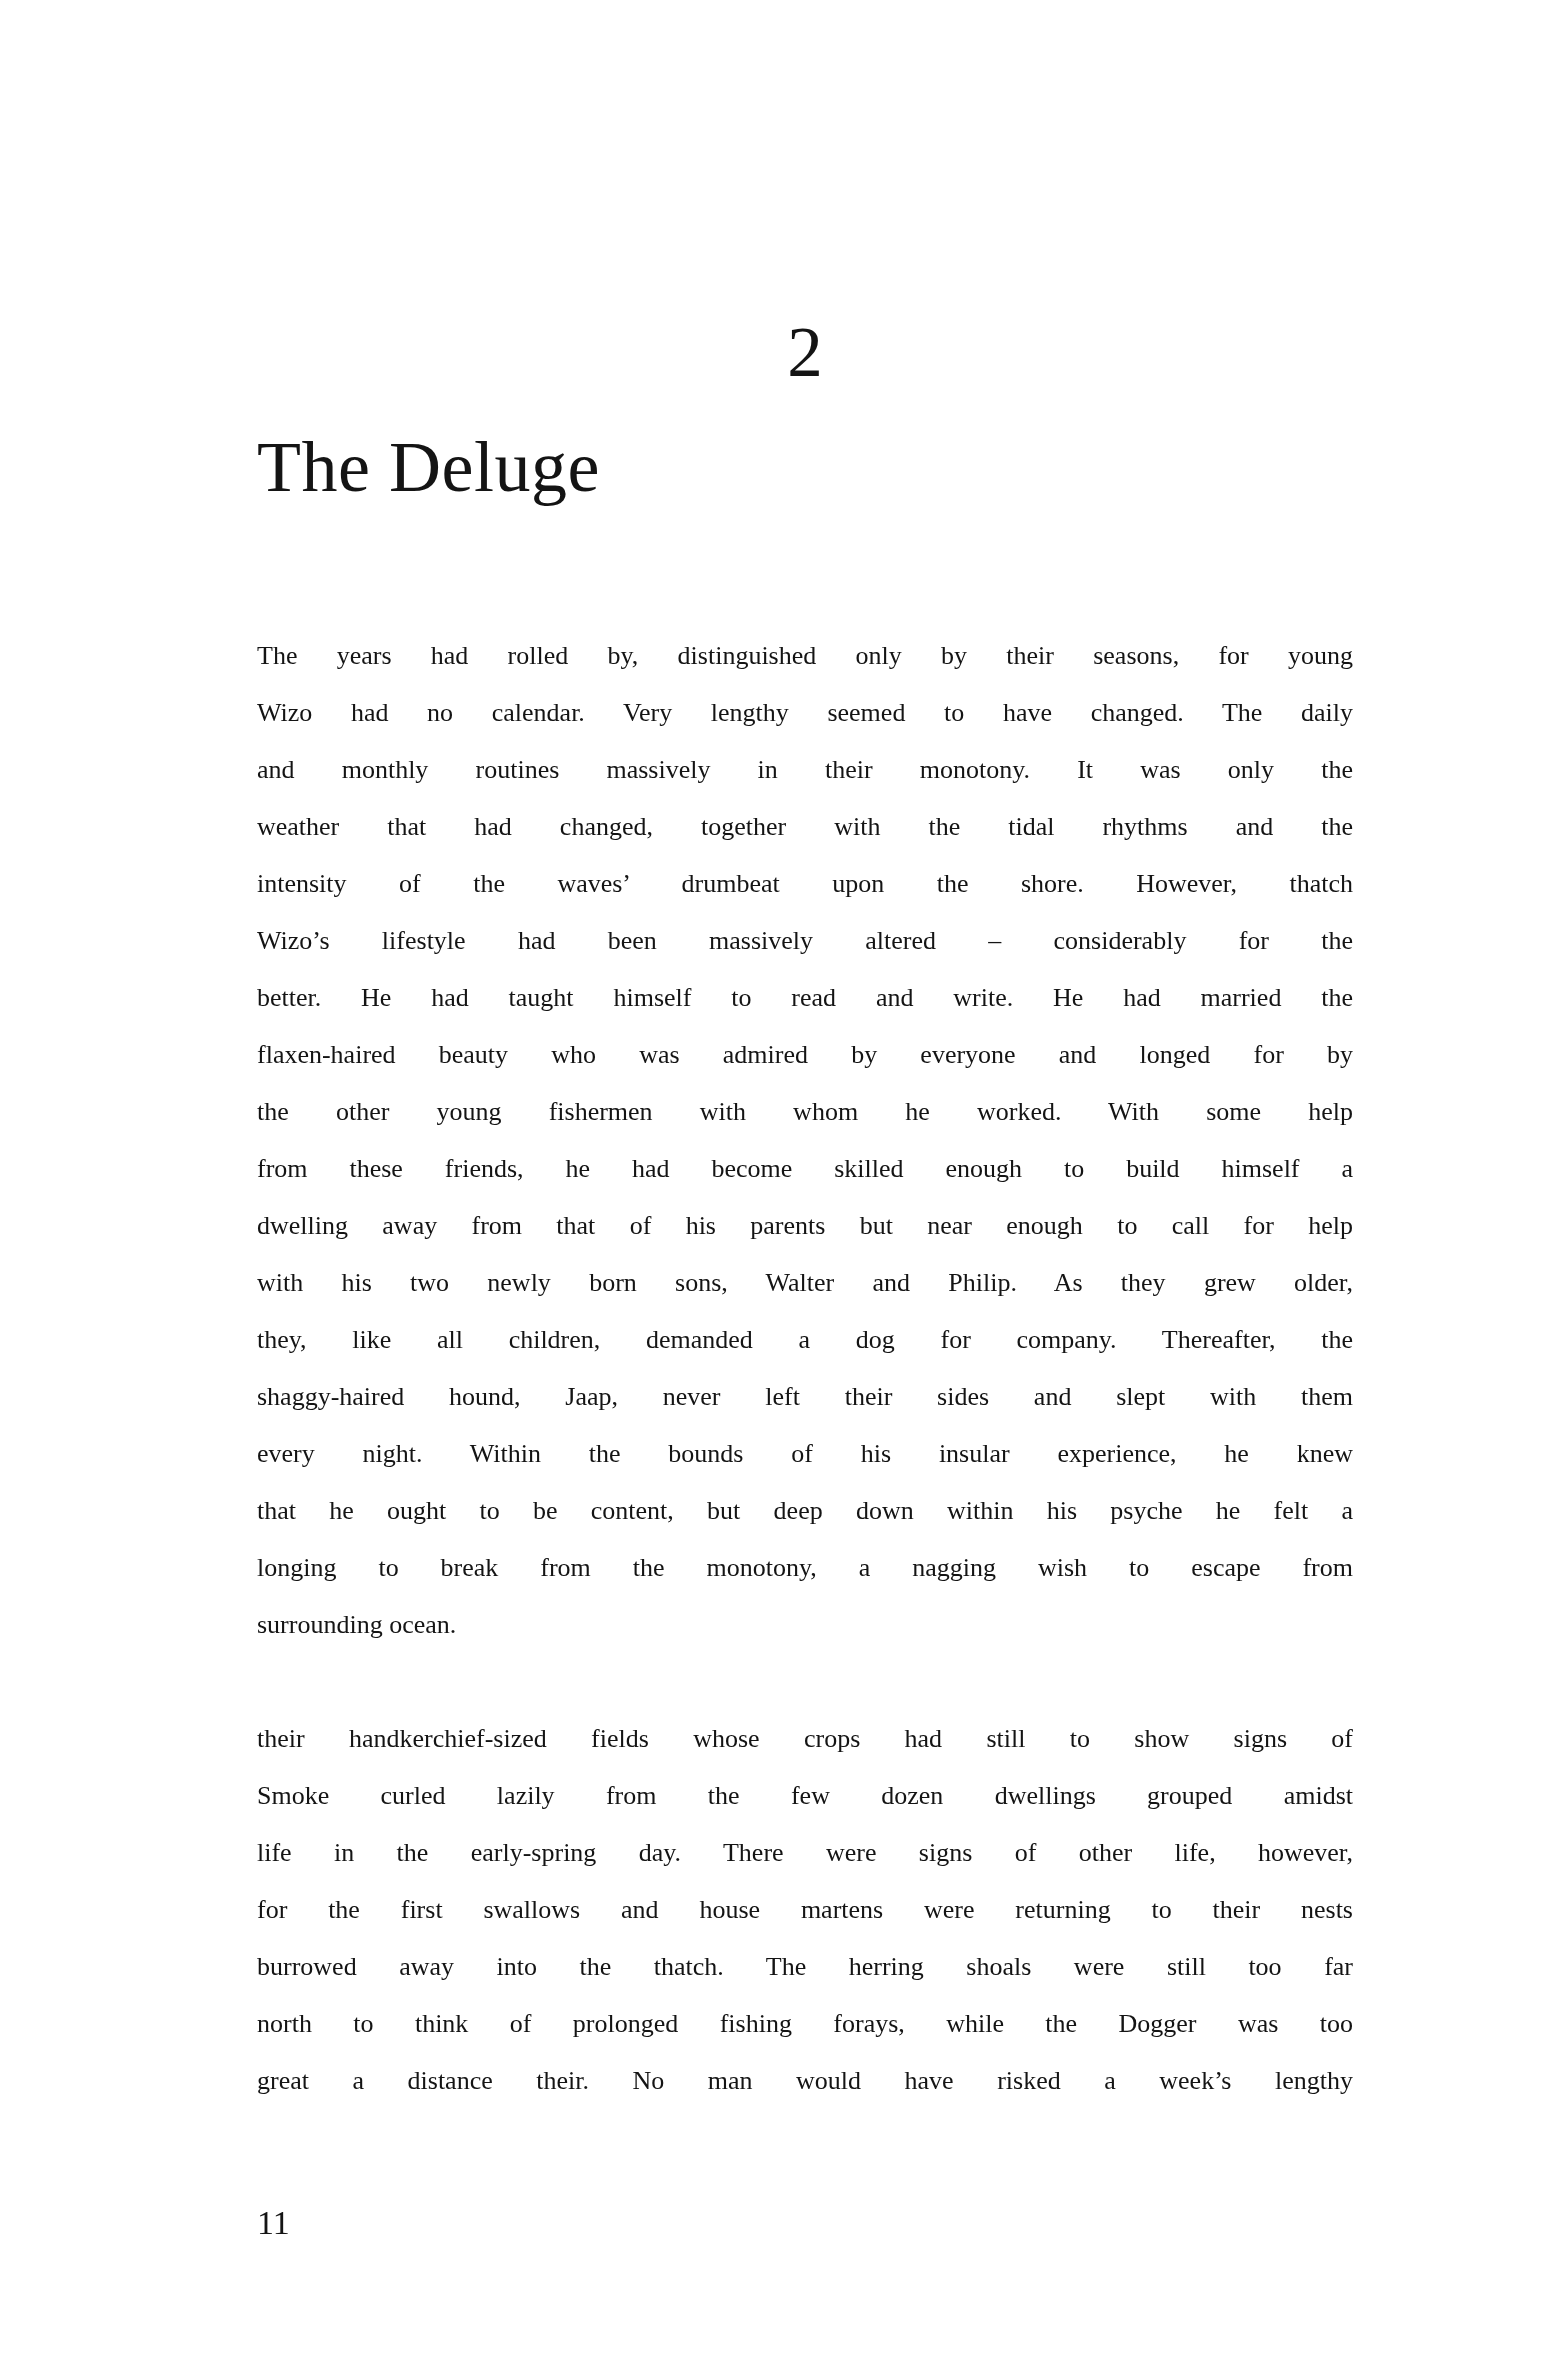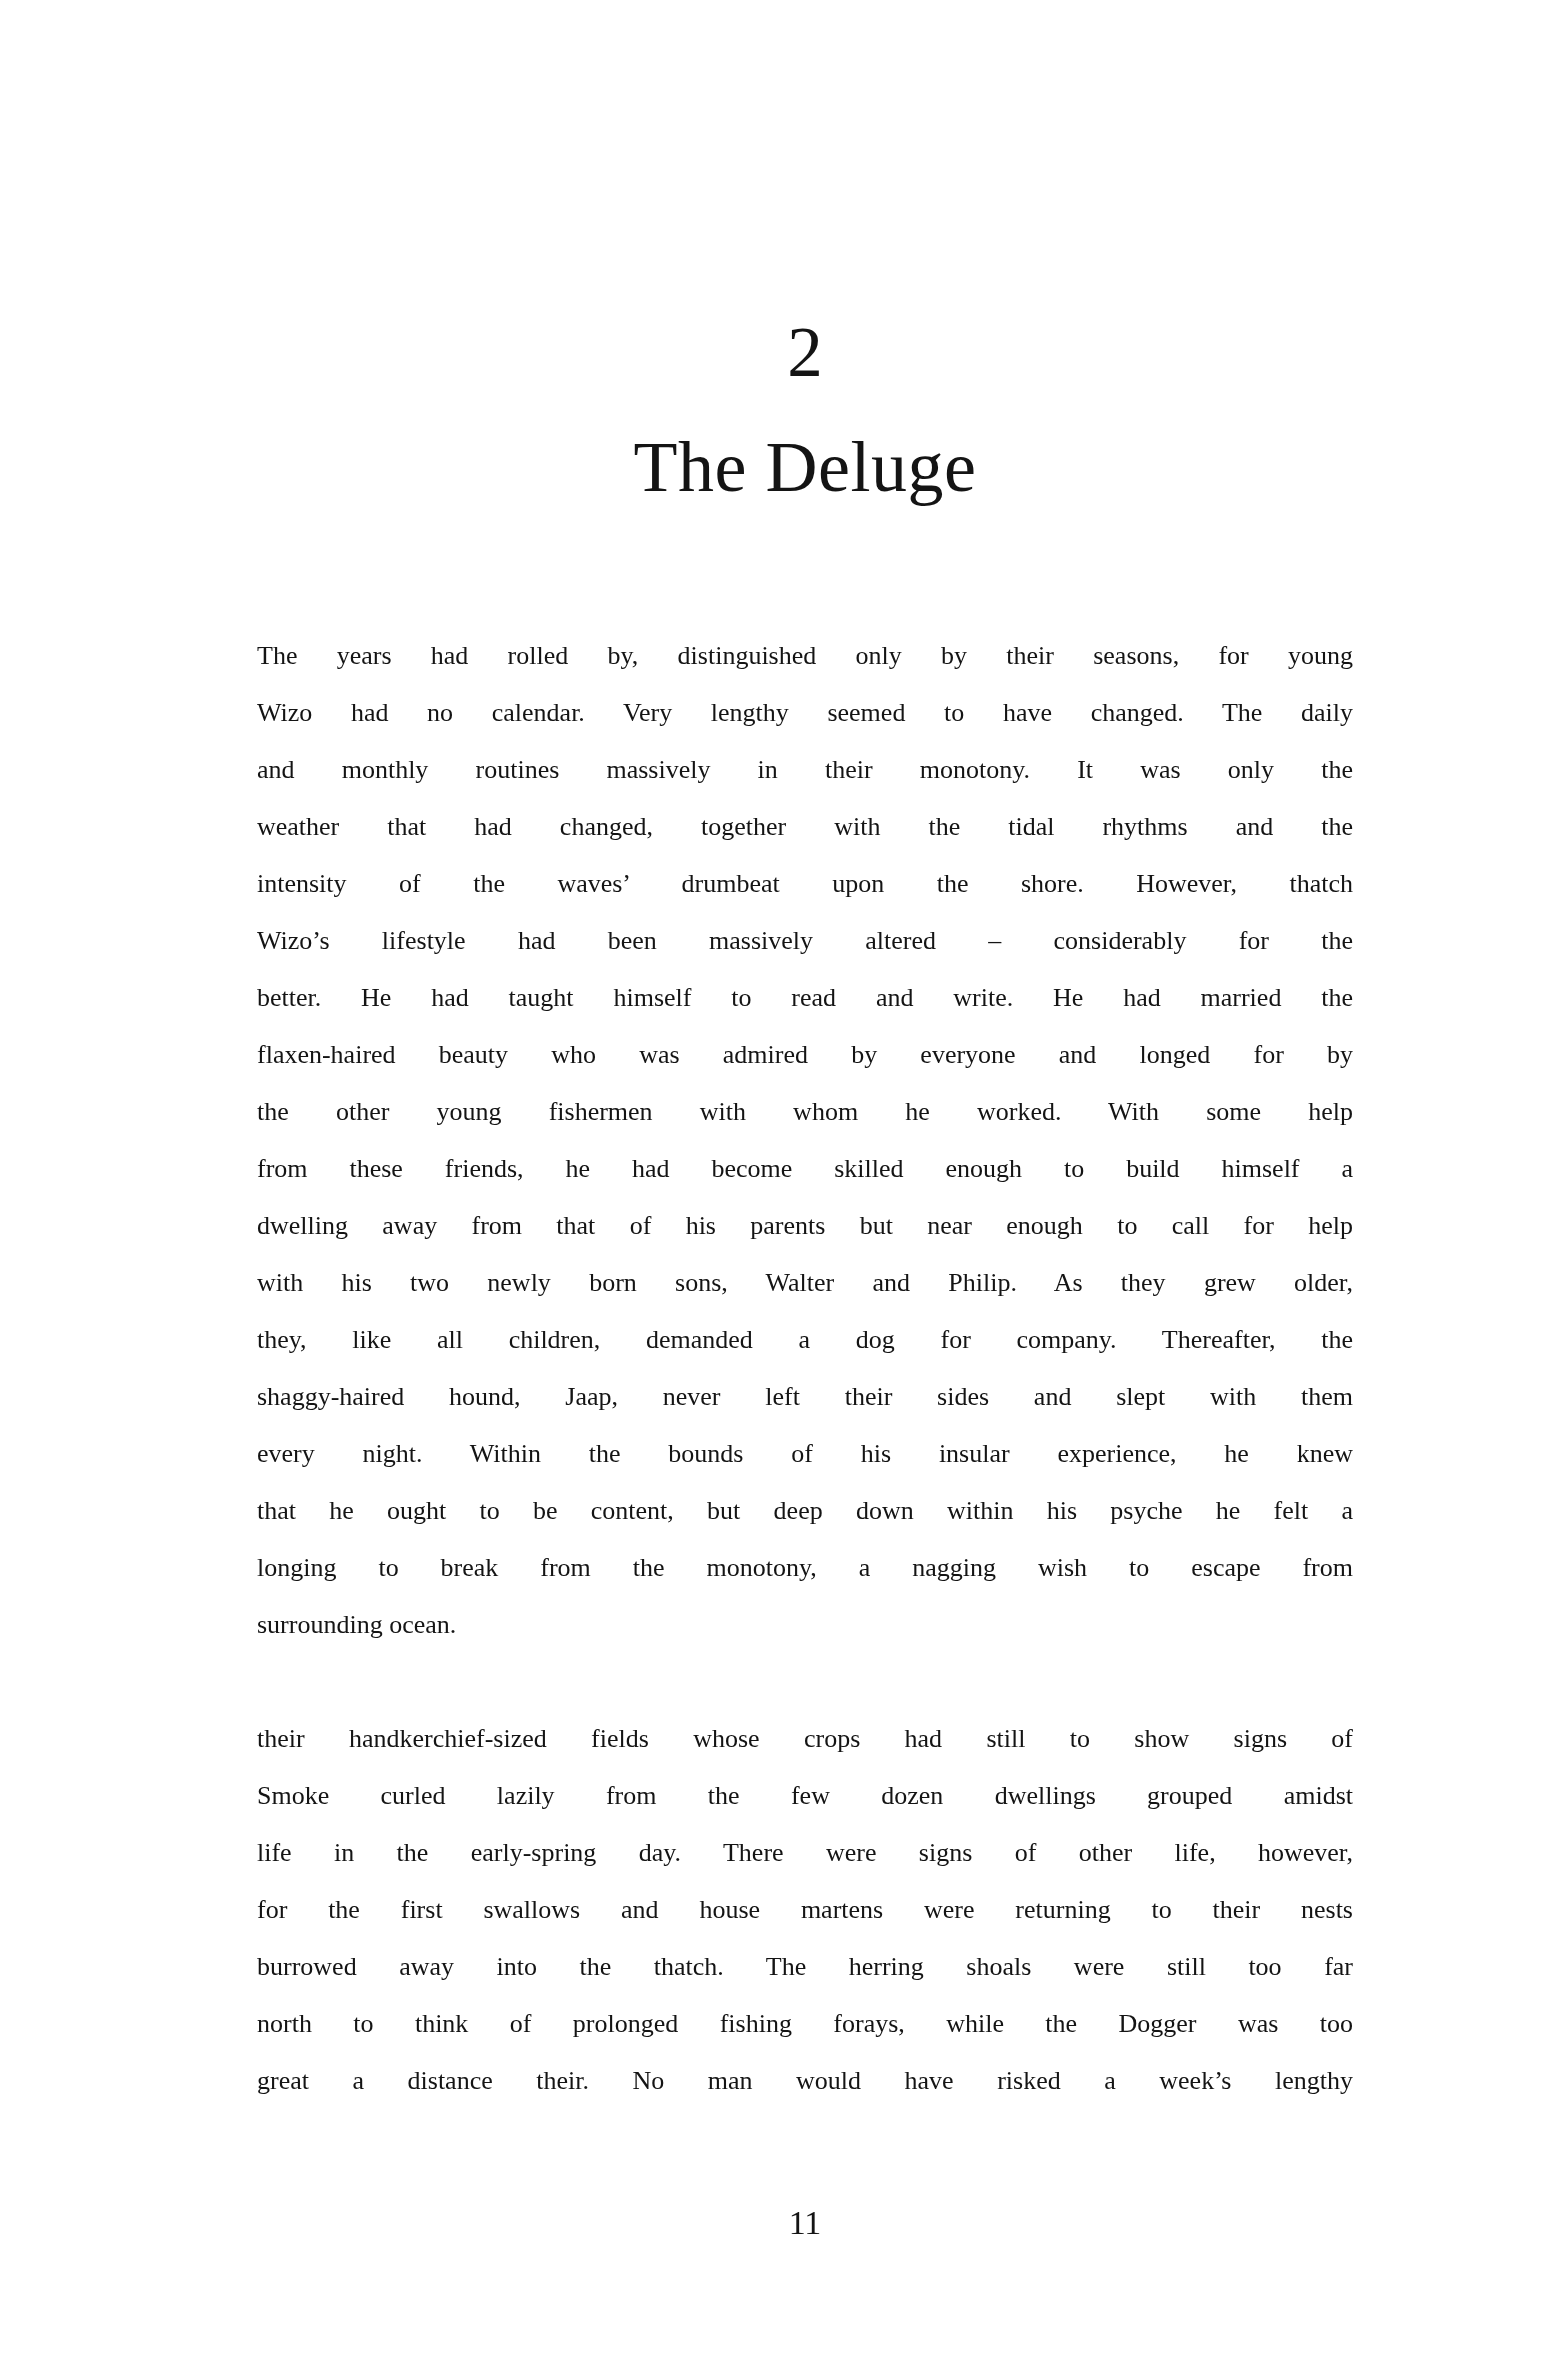--- a/index.html
+++ b/index.html
@@ -27,21 +27,21 @@
     top: 316px;
     width: 100%;
     text-align: center;
     font-size: 71px;
     line-height: 73px;
   }
   .chapter-title {
     position: absolute;
     top: 429px;
     width: 100%;
-    text-align: center;
+    text-align: left;
     font-size: 72px;
     line-height: 76px;
     letter-spacing: 0.5px;
   }
   .body-text {
     position: absolute;
     top: 627px;
     width: 100%;
     font-size: 26px;
   }
@@ -55,21 +55,20 @@
     text-align: justify;
     text-align-last: justify;
   }
   .line.line-last {
     text-align-last: left;
   }
   .page-number {
     position: absolute;
     top: 2203px;
     width: 100%;
-    text-align: center;
     font-size: 34px;
     line-height: 39px;
   }
 </style>
 </head>
 <body>
 
 <div class="page">
   <div class="content">
     <div class="chapter-number">2</div>

